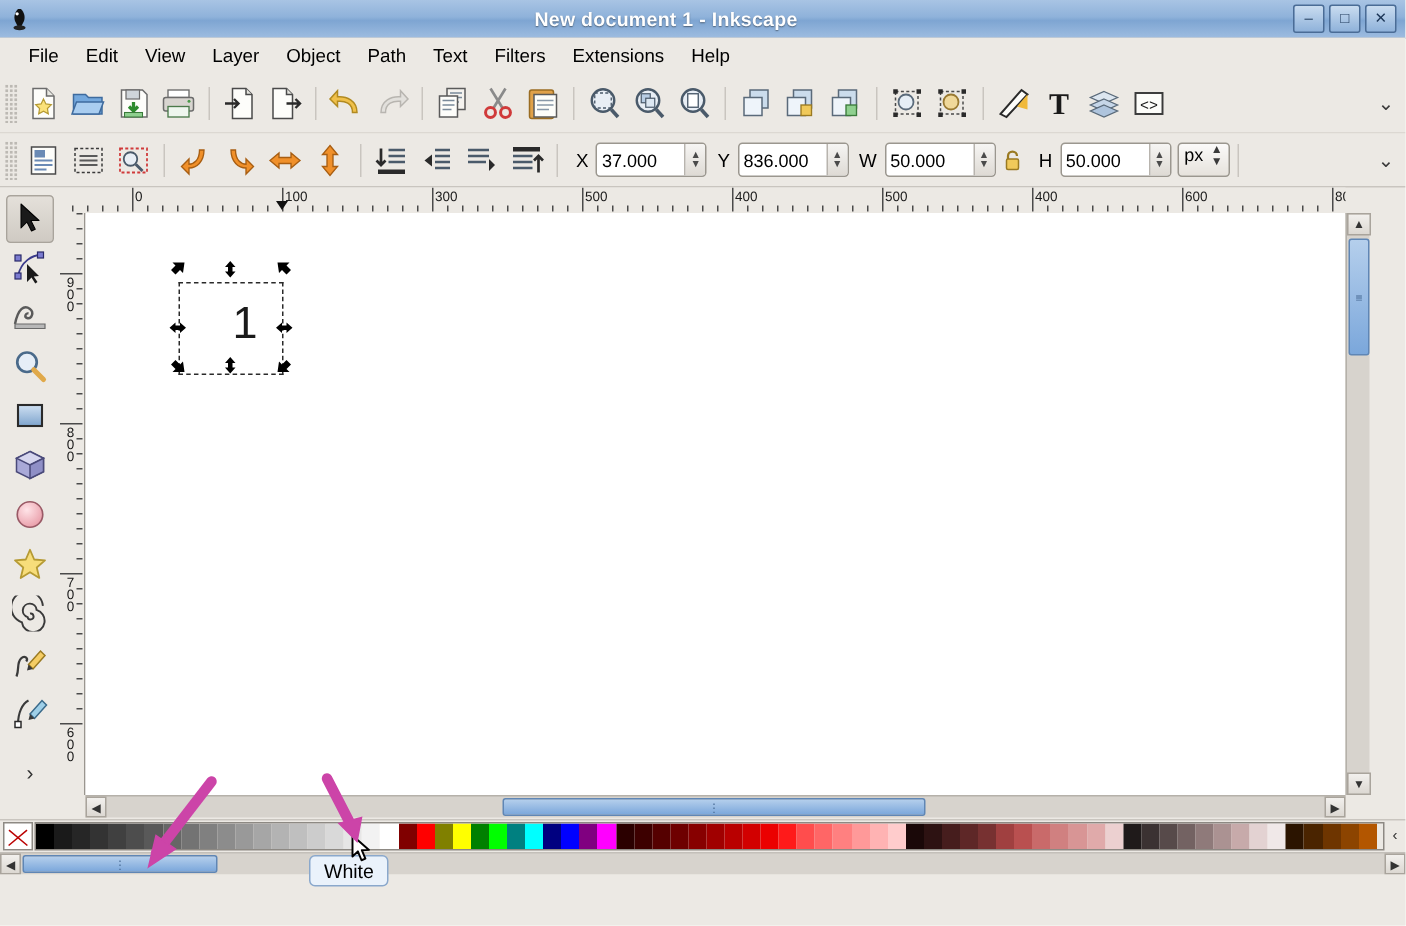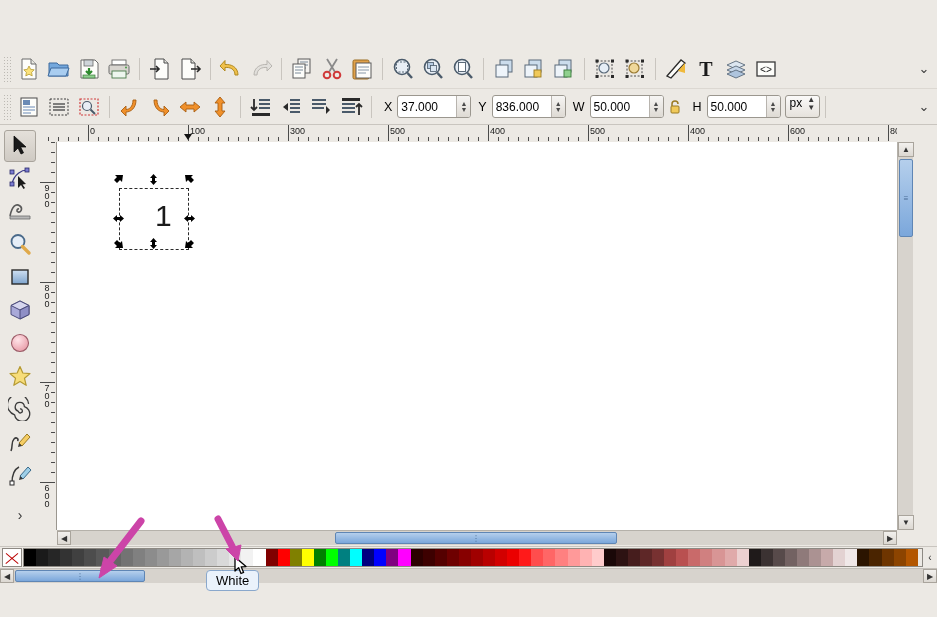--- a/index.html
+++ b/index.html
@@ -175,21 +175,48 @@
   .arrows{position:absolute;left:0;top:0;width:937px;height:617px;pointer-events:none;z-index:50;}
 
   
   .cursor{position:absolute;z-index:45;}
 </style>
 </head>
 <body>
 
 <div id="app">
 
-
+  <div class="titlebar">
+    <div class="tb-icon">
+      <svg width="16" height="16" viewBox="0 0 16 16">
+        <path d="M7 1 C5 3 4 6 5 9 L7 13 L9 13 L11 9 C12 6 11 3 9 1 Z" fill="#111"></path>
+        <ellipse cx="8" cy="13.5" rx="4" ry="1.6" fill="#222"></ellipse>
+        <circle cx="6.4" cy="4.2" r="1.1" fill="#fff"></circle>
+      </svg>
+    </div>
+    <div class="tb-title">New document 1 - Inkscape</div>
+    <div class="tb-btns">
+      <div class="tb-btn">–</div>
+      <div class="tb-btn">□</div>
+      <div class="tb-btn">✕</div>
+    </div>
+  </div>
+
+  <div class="menubar">
+    <div class="menu-item">File</div>
+    <div class="menu-item">Edit</div>
+    <div class="menu-item">View</div>
+    <div class="menu-item">Layer</div>
+    <div class="menu-item">Object</div>
+    <div class="menu-item">Path</div>
+    <div class="menu-item">Text</div>
+    <div class="menu-item">Filters</div>
+    <div class="menu-item">Extensions</div>
+    <div class="menu-item">Help</div>
+  </div>
 
   <div class="toolbar" id="tb1">
     <div class="grip"></div>
 
     <div class="tbtn">
       <svg width="24" height="24" viewBox="0 0 24 24">
         <path d="M5 2 h9 l5 5 v15 h-14 z" fill="#fdfdfa" stroke="#6b6b6b" stroke-width="1"></path>
         <path d="M14 2 v5 h5" fill="#e8e8e2" stroke="#6b6b6b" stroke-width="1"></path>
         <path d="M12 9 l1.6 3.3 3.6.5 -2.6 2.5 .6 3.6 -3.2-1.7 -3.2 1.7 .6-3.6 -2.6-2.5 3.6-.5z" fill="#fbe27a" stroke="#b59a33" stroke-width=".8"></path>
       </svg>

